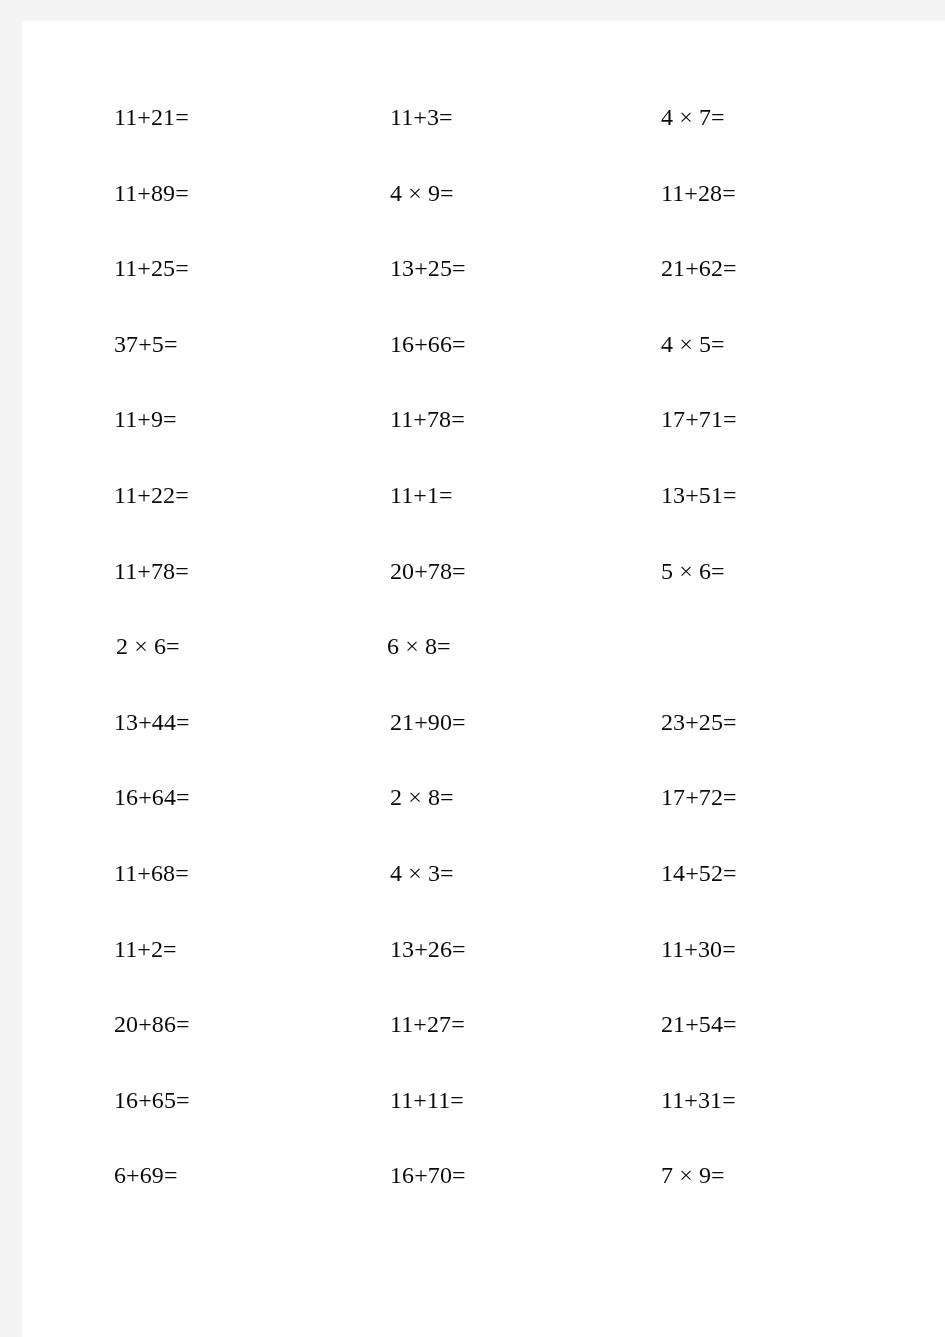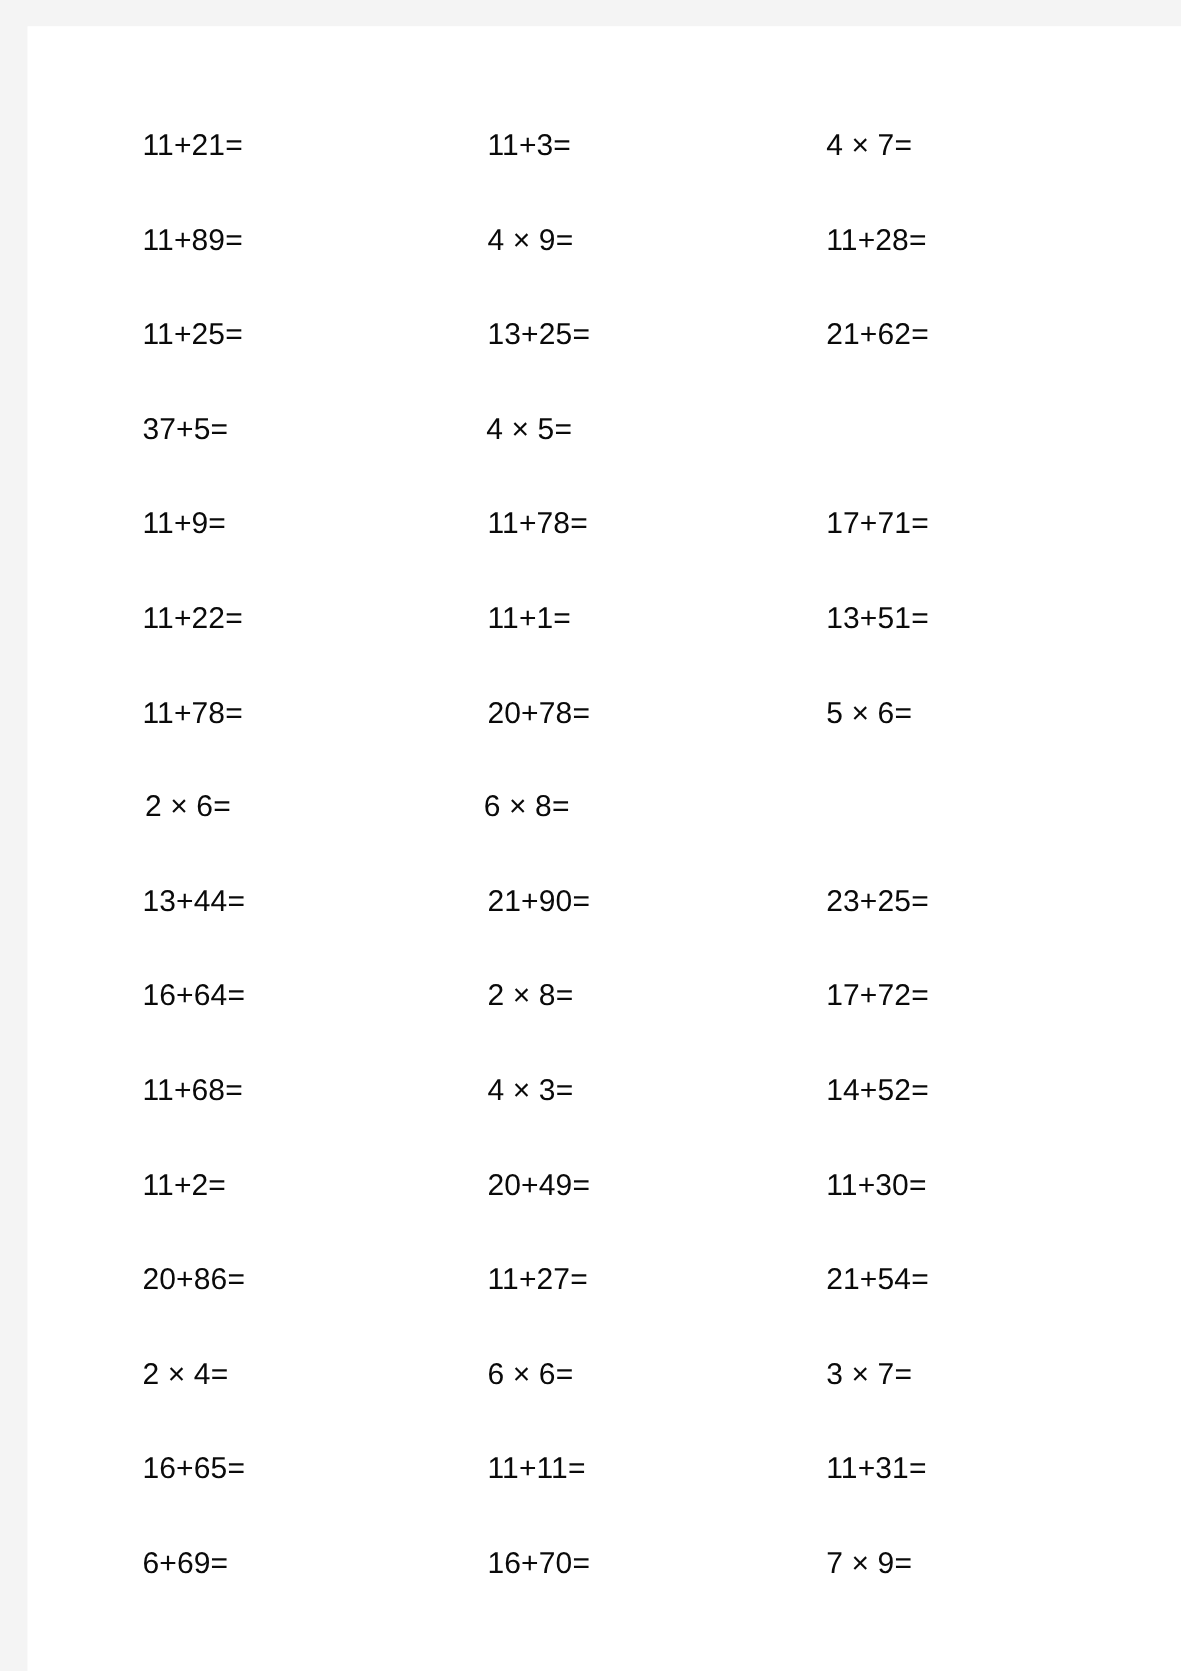--- a/index.html
+++ b/index.html
@@ -25,20 +25,21 @@
     height: 1316px;
     background: #ffffff;
   }
 
   #problem-grid {
     position: absolute;
     left: 0;
     top: 0;
     width: 100%;
     padding-top: 84px;
+    font-family: Liberation Serif, serif;
   }
 
   .problem-row {
     display: flex;
     width: 100%;
     height: 75.6px;
     align-items: flex-start;
   }
 
   .problem-cell {
@@ -71,20 +72,21 @@
         <div class="problem-cell col-2">4 × 9=</div>
         <div class="problem-cell col-3">11+28=</div>
       </div>
       <div class="problem-row">
         <div class="problem-cell col-1">11+25=</div>
         <div class="problem-cell col-2">13+25=</div>
         <div class="problem-cell col-3">21+62=</div>
       </div>
       <div class="problem-row">
         <div class="problem-cell col-1">37+5=</div>
+        <div class="problem-cell col-2">16+66=</div>
         <div class="problem-cell col-3">4 × 5=</div>
       </div>
       <div class="problem-row">
         <div class="problem-cell col-1">11+9=</div>
         <div class="problem-cell col-2">11+78=</div>
         <div class="problem-cell col-3">17+71=</div>
       </div>
       <div class="problem-row">
         <div class="problem-cell col-1">11+22=</div>
         <div class="problem-cell col-2">11+1=</div>
@@ -109,32 +111,27 @@
         <div class="problem-cell col-2">2 × 8=</div>
         <div class="problem-cell col-3">17+72=</div>
       </div>
       <div class="problem-row">
         <div class="problem-cell col-1">11+68=</div>
         <div class="problem-cell col-2">4 × 3=</div>
         <div class="problem-cell col-3">14+52=</div>
       </div>
       <div class="problem-row">
         <div class="problem-cell col-1">11+2=</div>
-        <div class="problem-cell col-2">20+49=</div>
+        <div class="problem-cell col-2">13+26=</div>
         <div class="problem-cell col-3">11+30=</div>
       </div>
       <div class="problem-row">
         <div class="problem-cell col-1">20+86=</div>
         <div class="problem-cell col-2">11+27=</div>
         <div class="problem-cell col-3">21+54=</div>
-      </div>
-      <div class="problem-row">
-        <div class="problem-cell col-1">2 × 4=</div>
-        <div class="problem-cell col-2">6 × 6=</div>
-        <div class="problem-cell col-3">3 × 7=</div>
       </div>
       <div class="problem-row">
         <div class="problem-cell col-1">16+65=</div>
         <div class="problem-cell col-2">11+11=</div>
         <div class="problem-cell col-3">11+31=</div>
       </div>
       <div class="problem-row">
         <div class="problem-cell col-1">6+69=</div>
         <div class="problem-cell col-2">16+70=</div>
         <div class="problem-cell col-3">7 × 9=</div>

